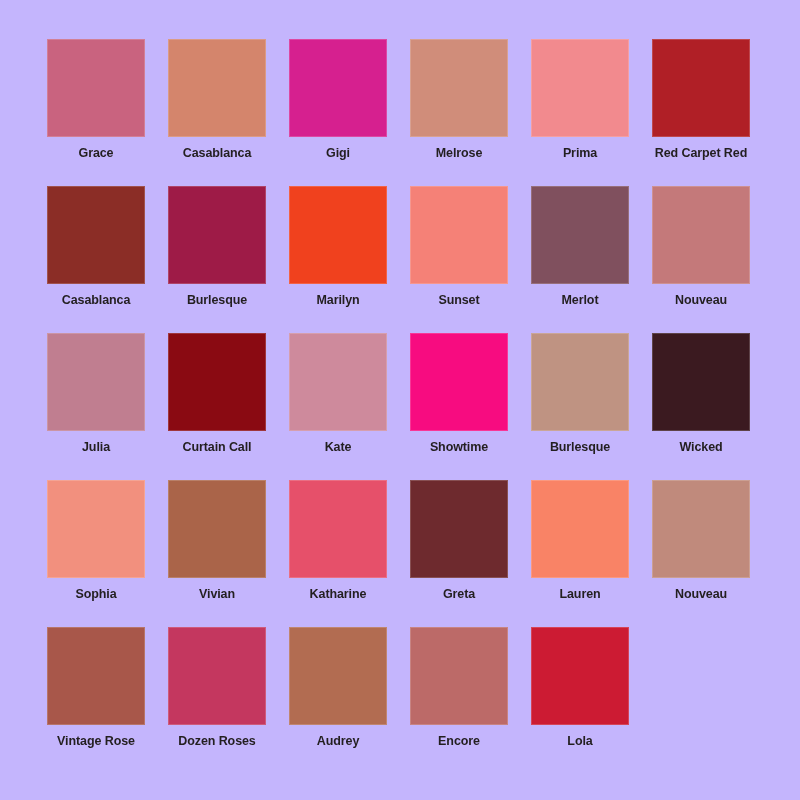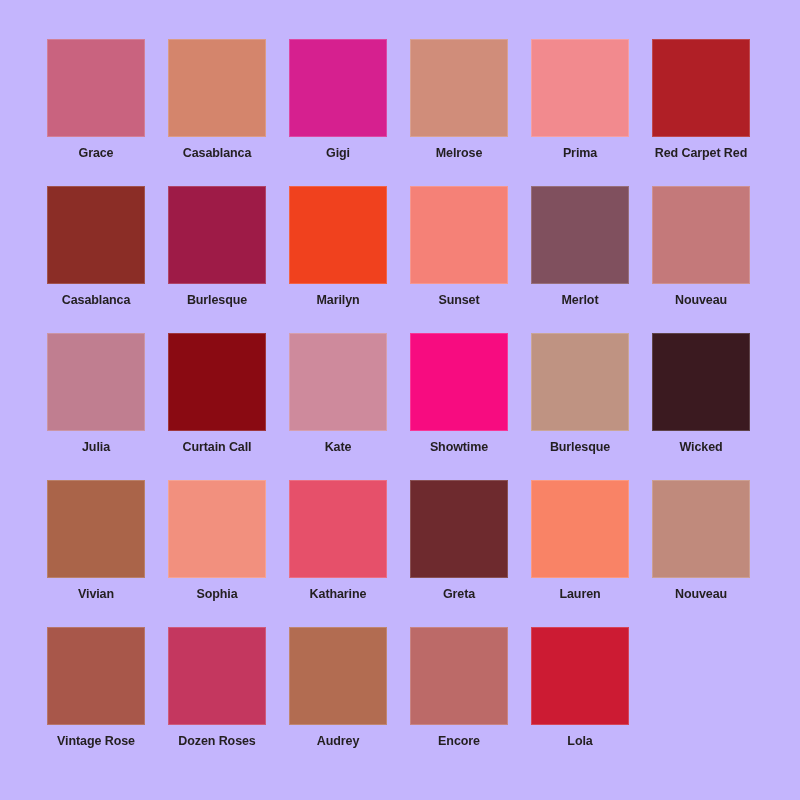--- a/index.html
+++ b/index.html
@@ -121,26 +121,26 @@
       </div>
       <div class="swatch-cell">
         <div class="swatch-chip" style="background: rgb(191, 147, 130);"></div>
         <div class="swatch-label">Burlesque</div>
       </div>
       <div class="swatch-cell">
         <div class="swatch-chip" style="background: rgb(59, 26, 32);"></div>
         <div class="swatch-label">Wicked</div>
       </div>
       <div class="swatch-cell">
+        <div class="swatch-chip" style="background: rgb(242, 144, 126);"></div>
+        <div class="swatch-label">Sophia</div>
+      </div>
+      <div class="swatch-cell">
         <div class="swatch-chip" style="background: rgb(170, 100, 73);"></div>
         <div class="swatch-label">Vivian</div>
-      </div>
-      <div class="swatch-cell">
-        <div class="swatch-chip" style="background: rgb(242, 144, 126);"></div>
-        <div class="swatch-label">Sophia</div>
       </div>
       <div class="swatch-cell">
         <div class="swatch-chip" style="background: rgb(230, 80, 106);"></div>
         <div class="swatch-label">Katharine</div>
       </div>
       <div class="swatch-cell">
         <div class="swatch-chip" style="background: rgb(110, 42, 46);"></div>
         <div class="swatch-label">Greta</div>
       </div>
       <div class="swatch-cell">

